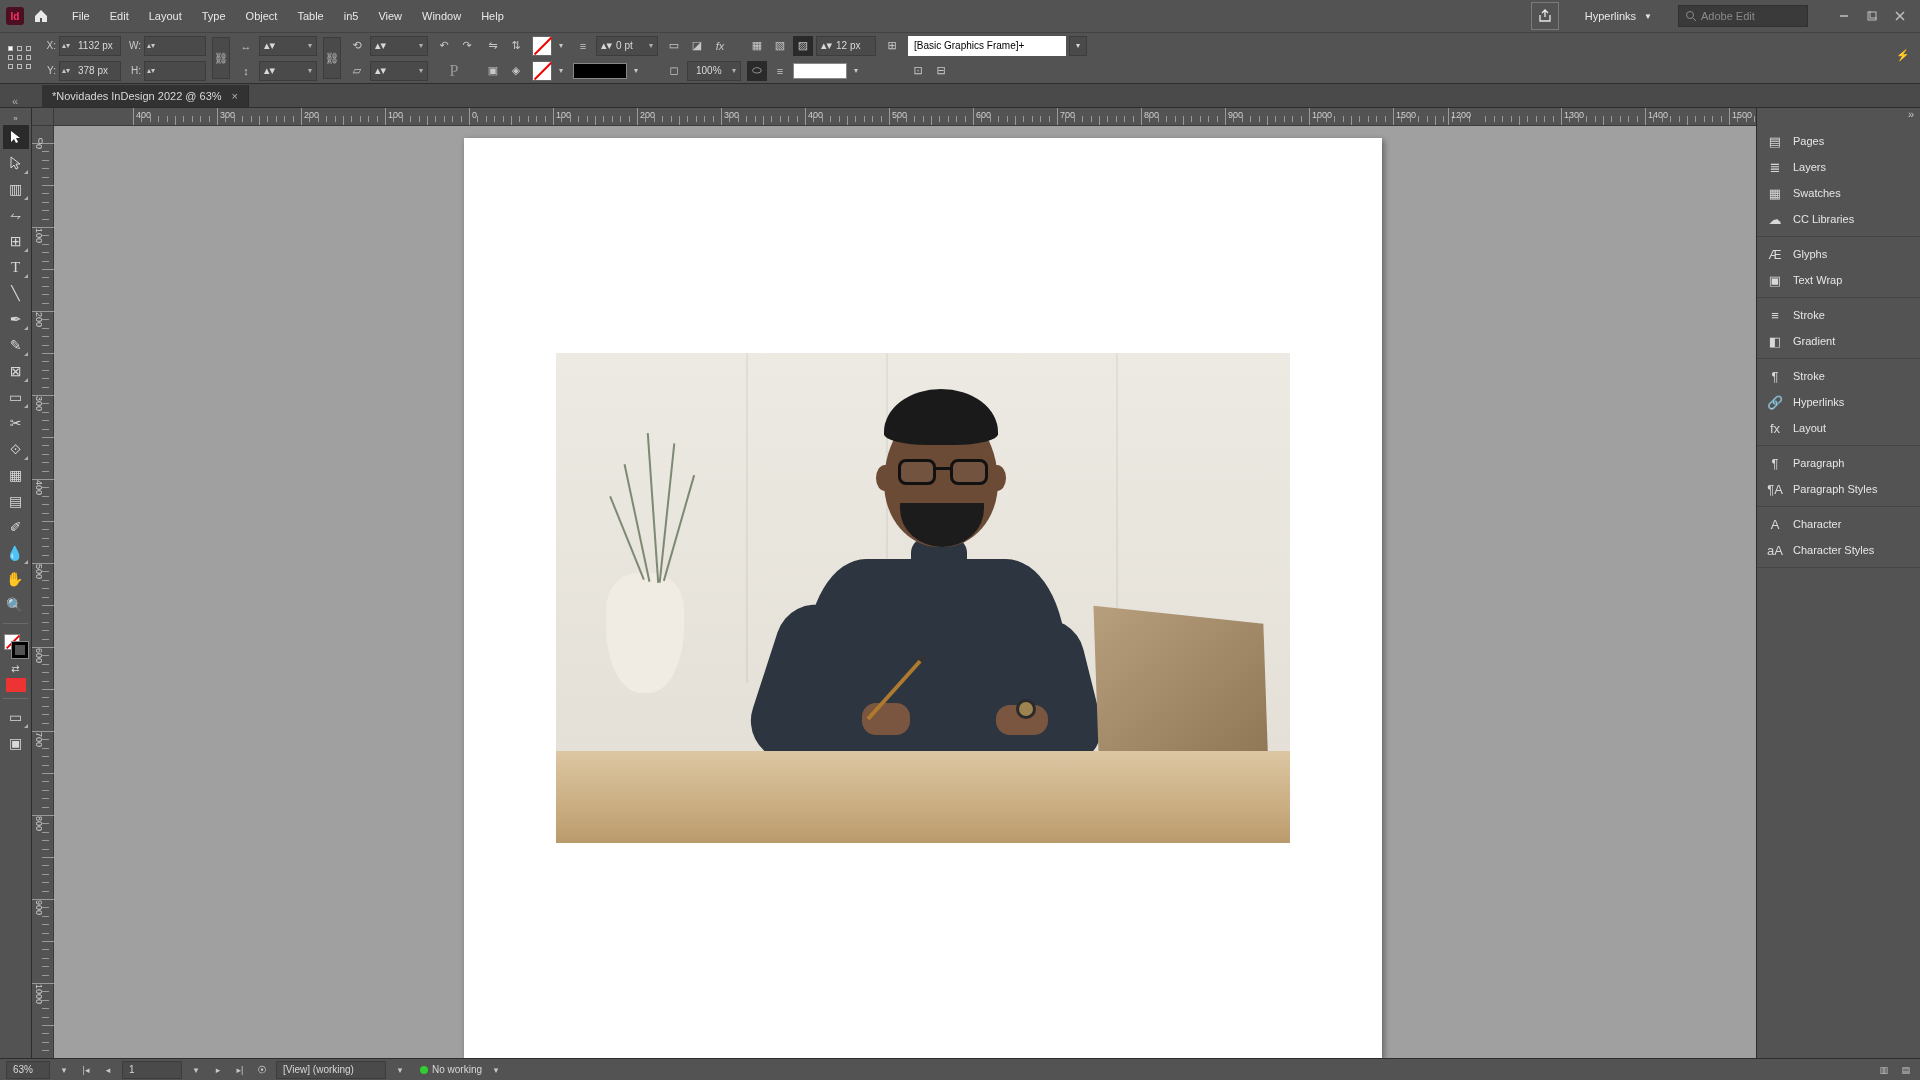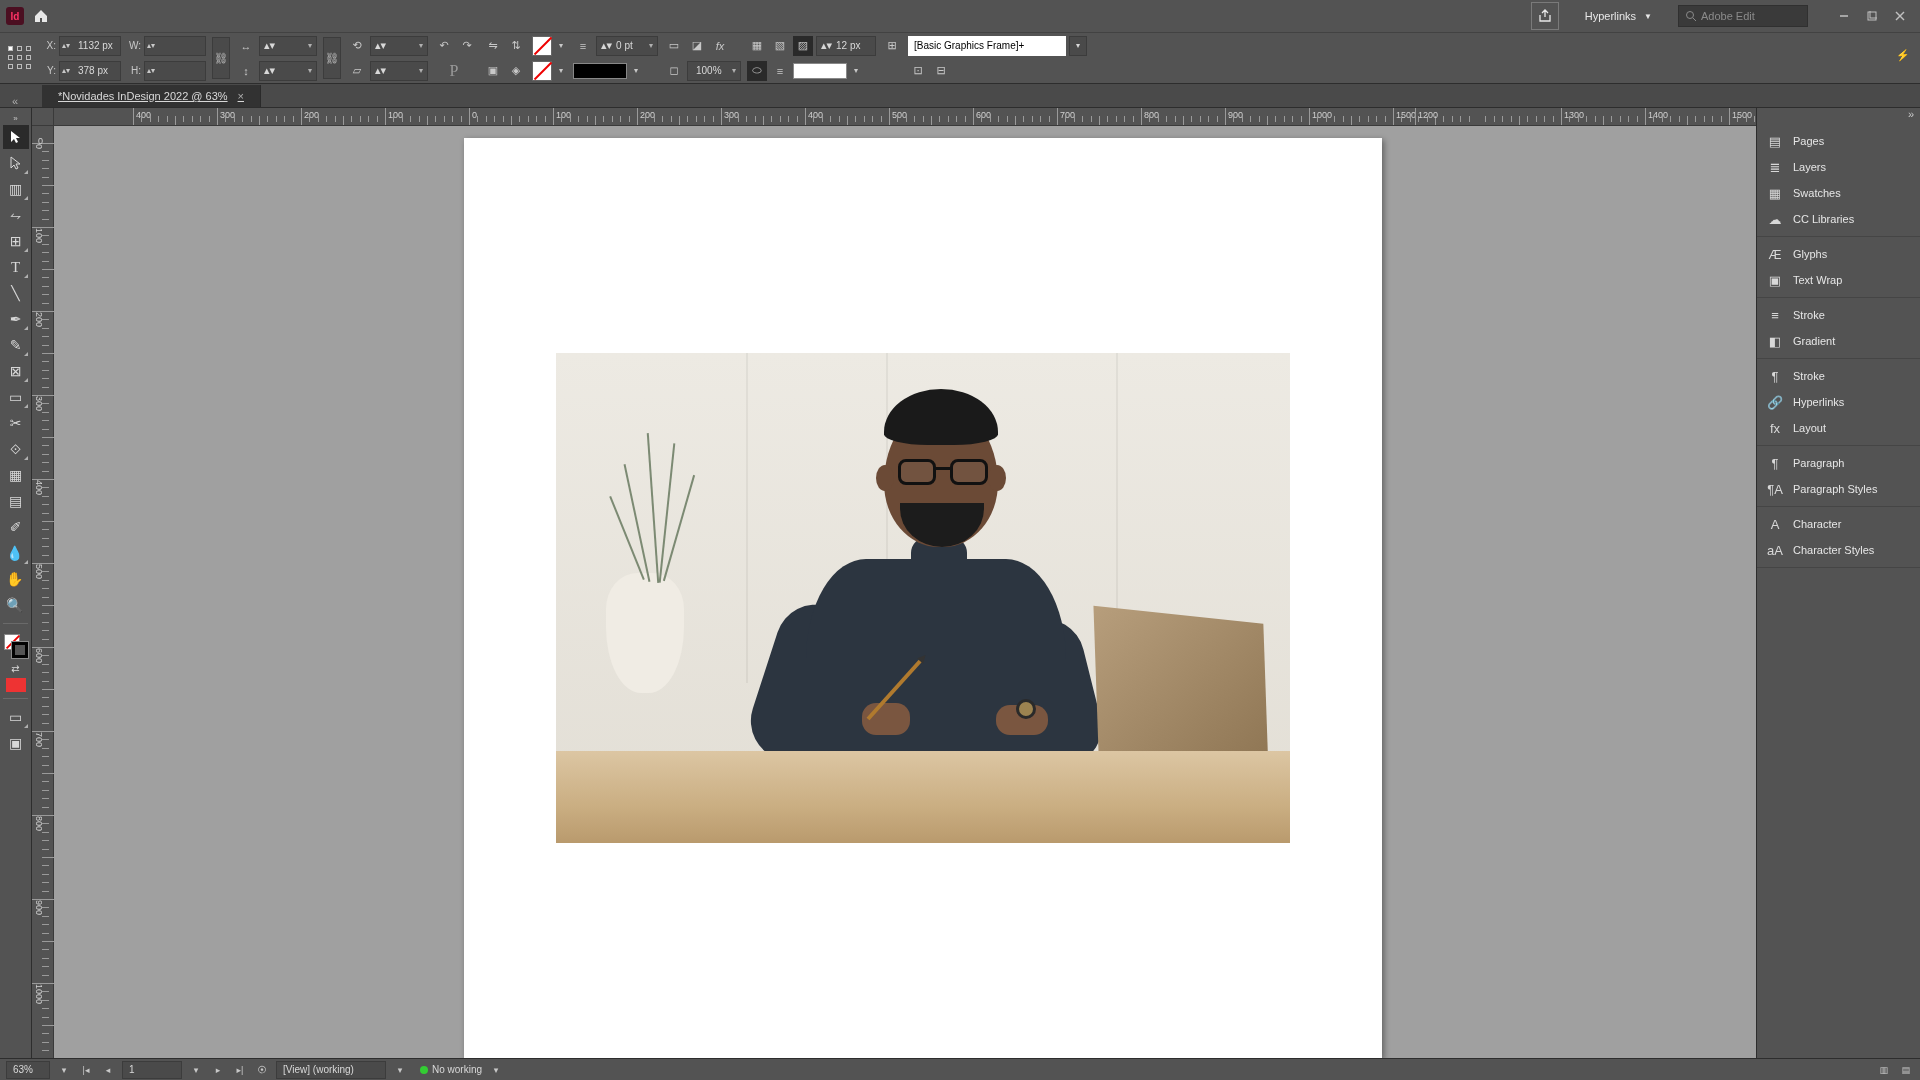--- a/index.html
+++ b/index.html
@@ -36,21 +36,21 @@
 .swatch-none::after { content:""; position:absolute; left:-2px; top:8px; width:24px; height:2px; background:#e00; transform:rotate(-45deg); }
 .stroke-grad { width:54px; height:16px; background:linear-gradient(to right,#000,#000); border:1px solid #888; }
 .white-grad { width:54px; height:16px; background:#fff; border:1px solid #888; }
 .text-style-dd { width:158px; height:20px; background:#fff; color:#000; display:flex; align-items:center; padding:0 6px; font-size:10px; }
 .text-style-chev { width:18px; height:20px; background:#4a4a4a; border:1px solid #3c3c3c; display:flex; align-items:center; justify-content:center; font-size:8px; }
 .ctrl-spacer { flex:1; }
 .bolt { position:absolute; right:10px; top:16px; color:#c8c8c8; }
 
 
 .doctabstrip { height:24px; background:#4a4a4a; display:flex; align-items:flex-end; border-bottom:1px solid #2d2d2d; }
-.doctab { height:22px; background:#323232; color:#d8d8d8; padding:0 16px; display:flex; align-items:center; font-size:11px; border-right:1px solid #2a2a2a; margin-left:42px;text-decoration:underline; }
+.doctab { height:22px; background:#323232; color:#d8d8d8; padding:0 10px; display:flex; align-items:center; font-size:11px; border-right:1px solid #2a2a2a; margin-left:42px; }
 .doctab .close { margin-left:10px; color:#b0b0b0; cursor:pointer; }
 .doctabstrip .chev-left { width:18px; display:flex; align-items:center; justify-content:center; color:#b0b0b0; position:absolute; left:6px; }
 
 
 .main { display:flex; height:calc(1080px - 32px - 52px - 24px - 22px); }
 .toolbox { width:32px; background:#535353; display:flex; flex-direction:column; align-items:center; padding-top:6px; gap:2px; border-right:1px solid #2d2d2d; }
 .toolbox .sep { width:80%; height:1px; background:#6a6a6a; margin:4px 0; }
 .tool { width:26px; height:24px; display:flex; align-items:center; justify-content:center; color:#d8d8d8; cursor:pointer; position:relative; font-size:14px; }
 .tool.active { background:#2a2a2a; color:#fff; }
 .tool .corner { position:absolute; right:1px; bottom:1px; width:0; height:0; border-left:4px solid transparent; border-bottom:4px solid #b0b0b0; }
@@ -121,20 +121,32 @@
 </head>
 <body>
 
 <div class="menubar">
   <div class="app-icon">Id</div>
   <div class="home-icon">
     <svg width="16" height="16" viewBox="0 0 16 16">
         <path d="M2 8 L8 2 L14 8 L14 14 L9 14 L9 10 L7 10 L7 14 L2 14 Z" fill="#e8e8e8"></path>
       </svg>
   </div>
+  <div id="menu-items" style="display:flex">
+      <div class="menu-item">File</div>
+      <div class="menu-item">Edit</div>
+      <div class="menu-item">Layout</div>
+      <div class="menu-item">Type</div>
+      <div class="menu-item">Object</div>
+      <div class="menu-item">Table</div>
+      <div class="menu-item">in5</div>
+      <div class="menu-item">View</div>
+      <div class="menu-item">Window</div>
+      <div class="menu-item">Help</div>
+    </div>
   <div class="spacer"></div>
   <div class="share-icon">
     <svg width="14" height="14" viewBox="0 0 14 14">
         <path d="M2 6 v6 h10 v-6 M7 1 v7 M4 4 l3 -3 l3 3" stroke="#e8e8e8" stroke-width="1.3" fill="none"></path>
       </svg>
   </div>
   <div class="workspace">
     <span>Hyperlinks</span>
     <span style="margin-left:8px;font-size:8px">▼</span>
   </div>
@@ -578,21 +590,21 @@
         </div>
         <div class="tick" style="left: 1347.4px; height: 6px; top: 8px;"></div>
         <div class="tick" style="left: 1355.8px; height: 6px; top: 8px;"></div>
         <div class="tick" style="left: 1364.2px; height: 6px; top: 8px;"></div>
         <div class="tick" style="left: 1372.6px; height: 6px; top: 8px;"></div>
         <div class="tick" style="left: 1381px; height: 10px; top: 8px;"></div>
         <div class="tick" style="left: 1389.4px; height: 6px; top: 8px;"></div>
         <div class="tick" style="left: 1397.8px; height: 6px; top: 8px;"></div>
         <div class="tick" style="left: 1406.2px; height: 6px; top: 8px;"></div>
         <div class="tick" style="left: 1414.6px; height: 6px; top: 8px;"></div>
-        <div class="tick" style="left: 1361px; text-align: center;">
+        <div class="tick" style="left: 1394px; text-align: center;">
           <span>1200</span>
         </div>
         <div class="tick" style="left: 1431.4px; height: 6px; top: 8px;"></div>
         <div class="tick" style="left: 1439.8px; height: 6px; top: 8px;"></div>
         <div class="tick" style="left: 1448.2px; height: 6px; top: 8px;"></div>
         <div class="tick" style="left: 1456.6px; height: 6px; top: 8px;"></div>
         <div class="tick" style="left: 1465px; height: 10px; top: 8px;"></div>
         <div class="tick" style="left: 1473.4px; height: 6px; top: 8px;"></div>
         <div class="tick" style="left: 1481.8px; height: 6px; top: 8px;"></div>
         <div class="tick" style="left: 1490.2px; height: 6px; top: 8px;"></div>

